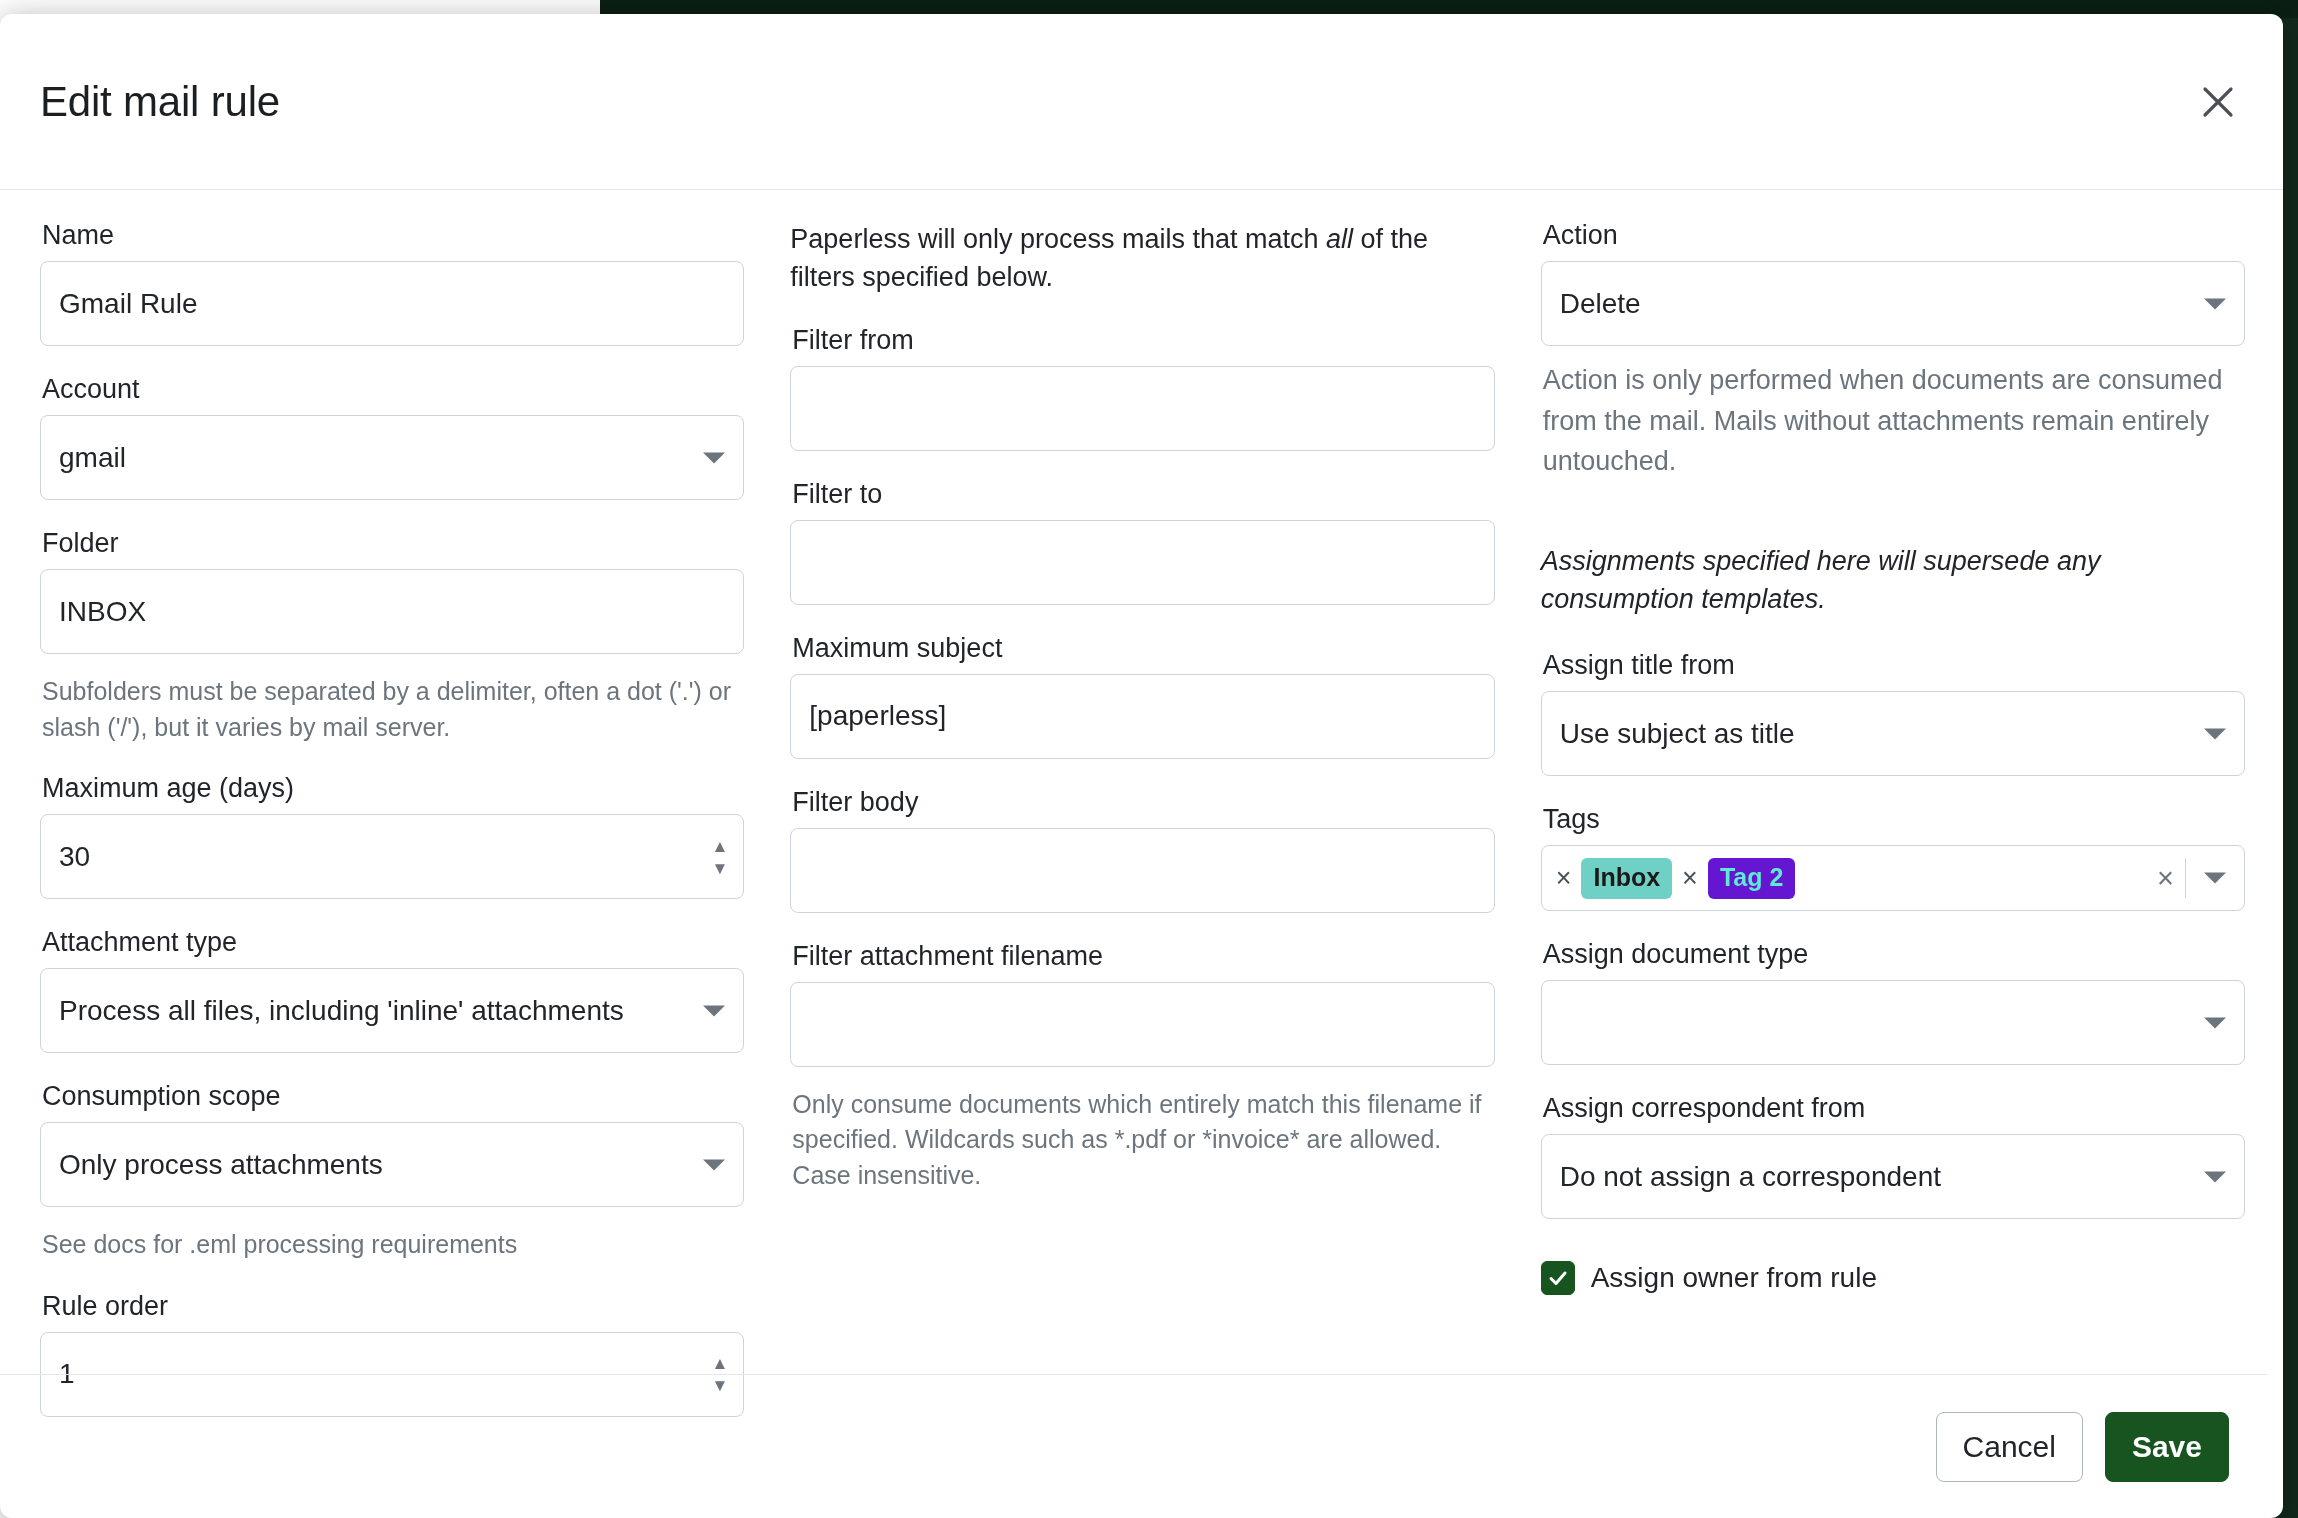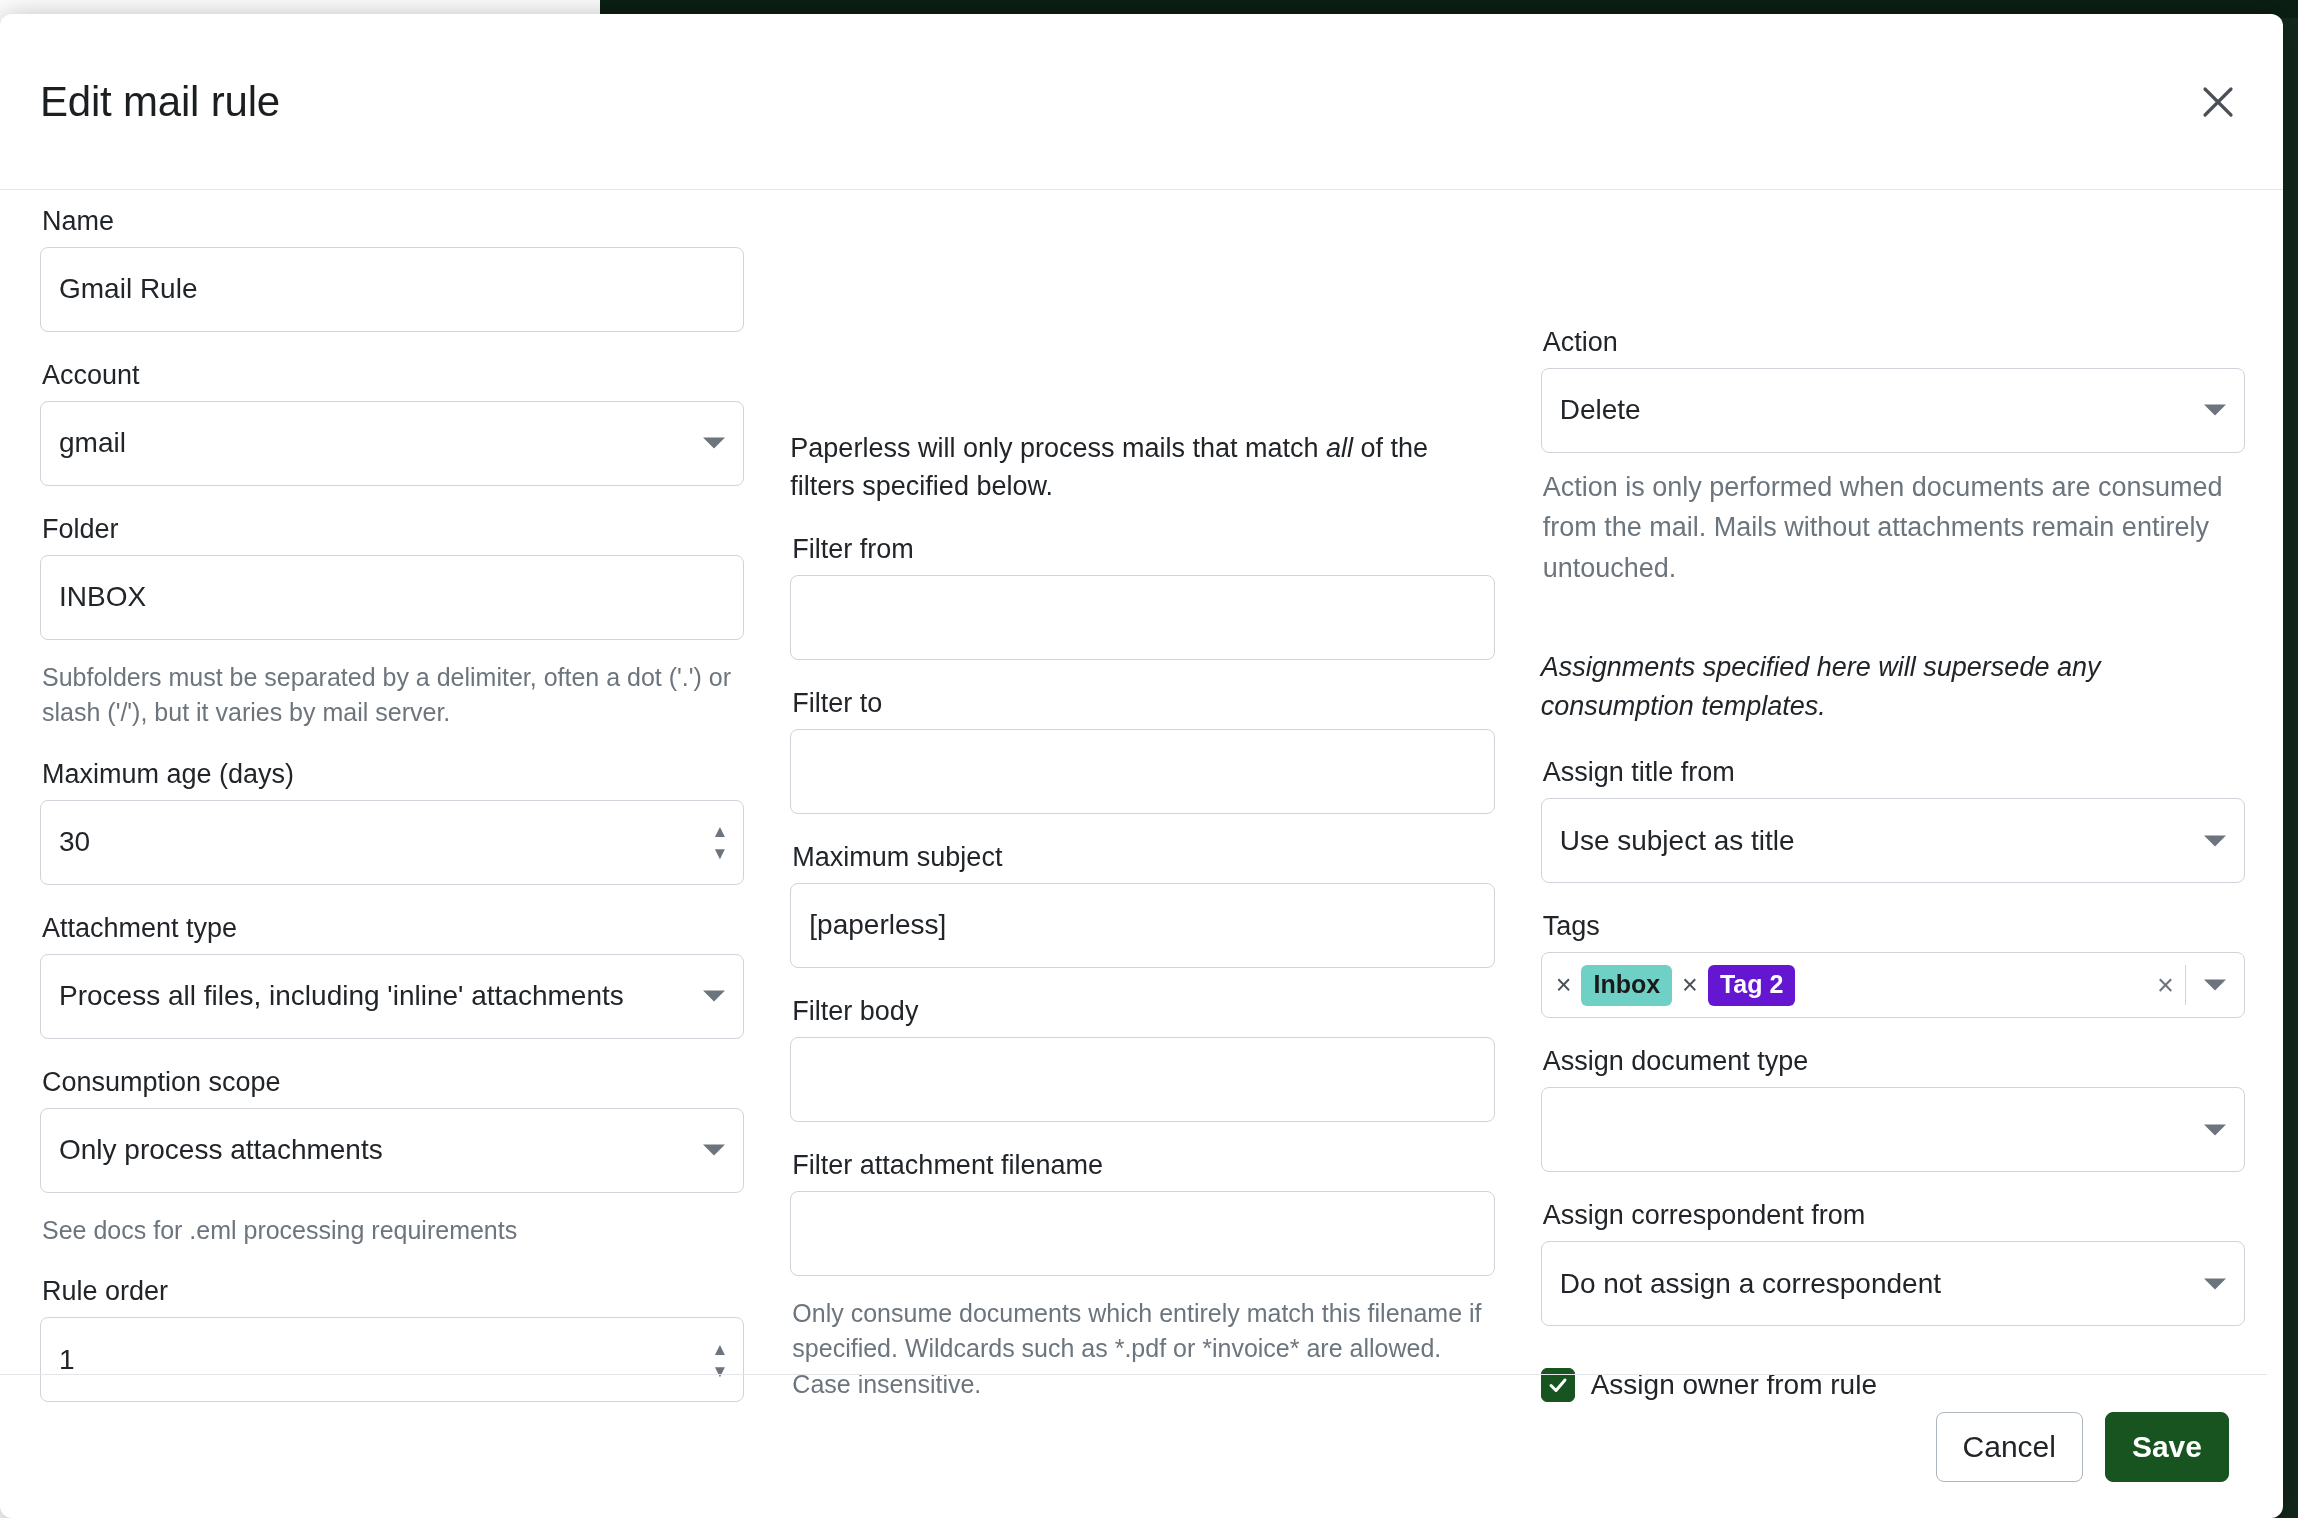--- a/index.html
+++ b/index.html
@@ -51,21 +51,20 @@
     background: none; border: none;
     padding: 0;
   }
   .close-btn svg { display: block; }
 
   .modal-body {
     display: flex;
     padding: 30px 38px 0 40px;
     gap: 46px;
     height: 1212px;
-    align-items: flex-end;
   }
   .col { width: 706px; }
   .col.mid { width: 706px; }
   .col.right { width: 706px; }
 
   label.fl {
     display: block;
     font-size: 27px;
     color: #212529;
     margin: 0 0 10px 2px;
@@ -158,21 +157,21 @@
     cursor: pointer;
     line-height: 1;
   }
   .chip {
     border-radius: 6px;
     padding: 5px 12px 7px 12px;
     font-size: 25px;
     font-weight: bold;
   }
   .chip.inbox { background: #6fd0c6; color: #1a1a1a; }
-  .chip.tag2 { background: #6416d1; color: #ffffff; }
+  .chip.tag2 { background: #6416d1; color: #5eead4; }
   .tag-clear {
     position: absolute; right: 70px; top: 50%; transform: translateY(-50%);
     font-size: 29px; color: #6c757d; cursor: pointer; line-height: 1;
   }
   .tag-sep {
     position: absolute; right: 58px; top: 12px; bottom: 12px;
     width: 1px; background: #ced4da;
   }
   
   .checkrow {

